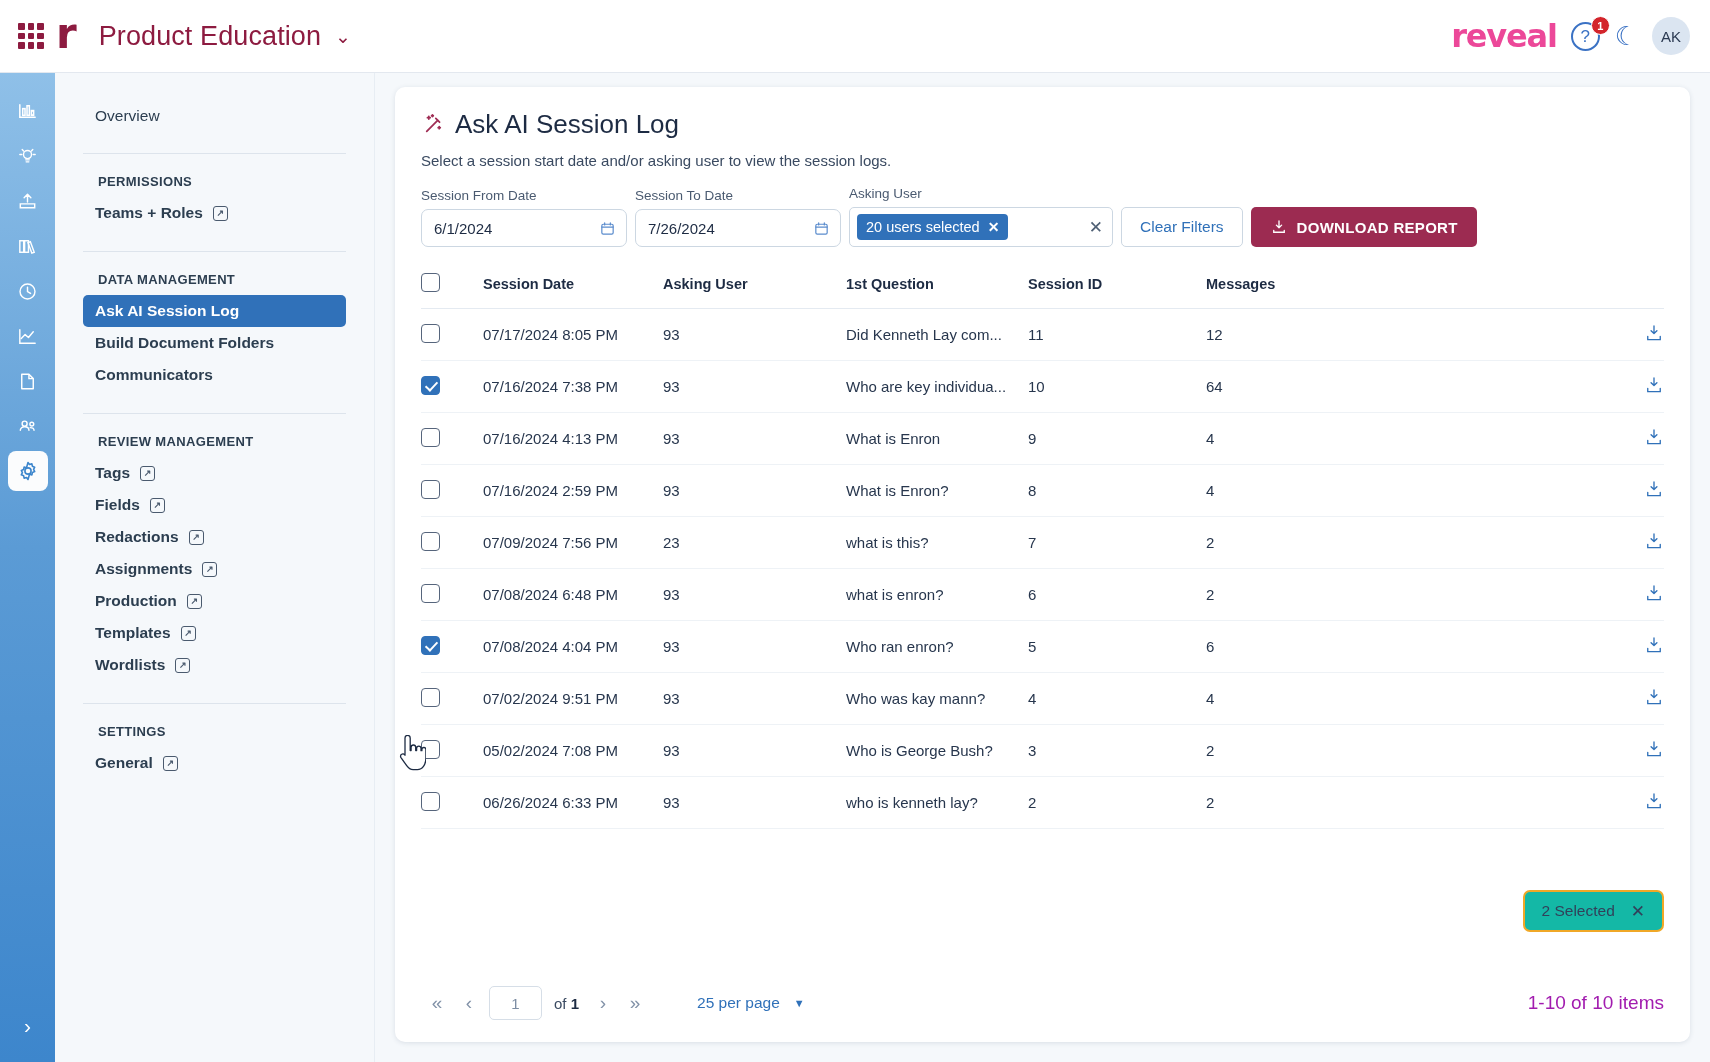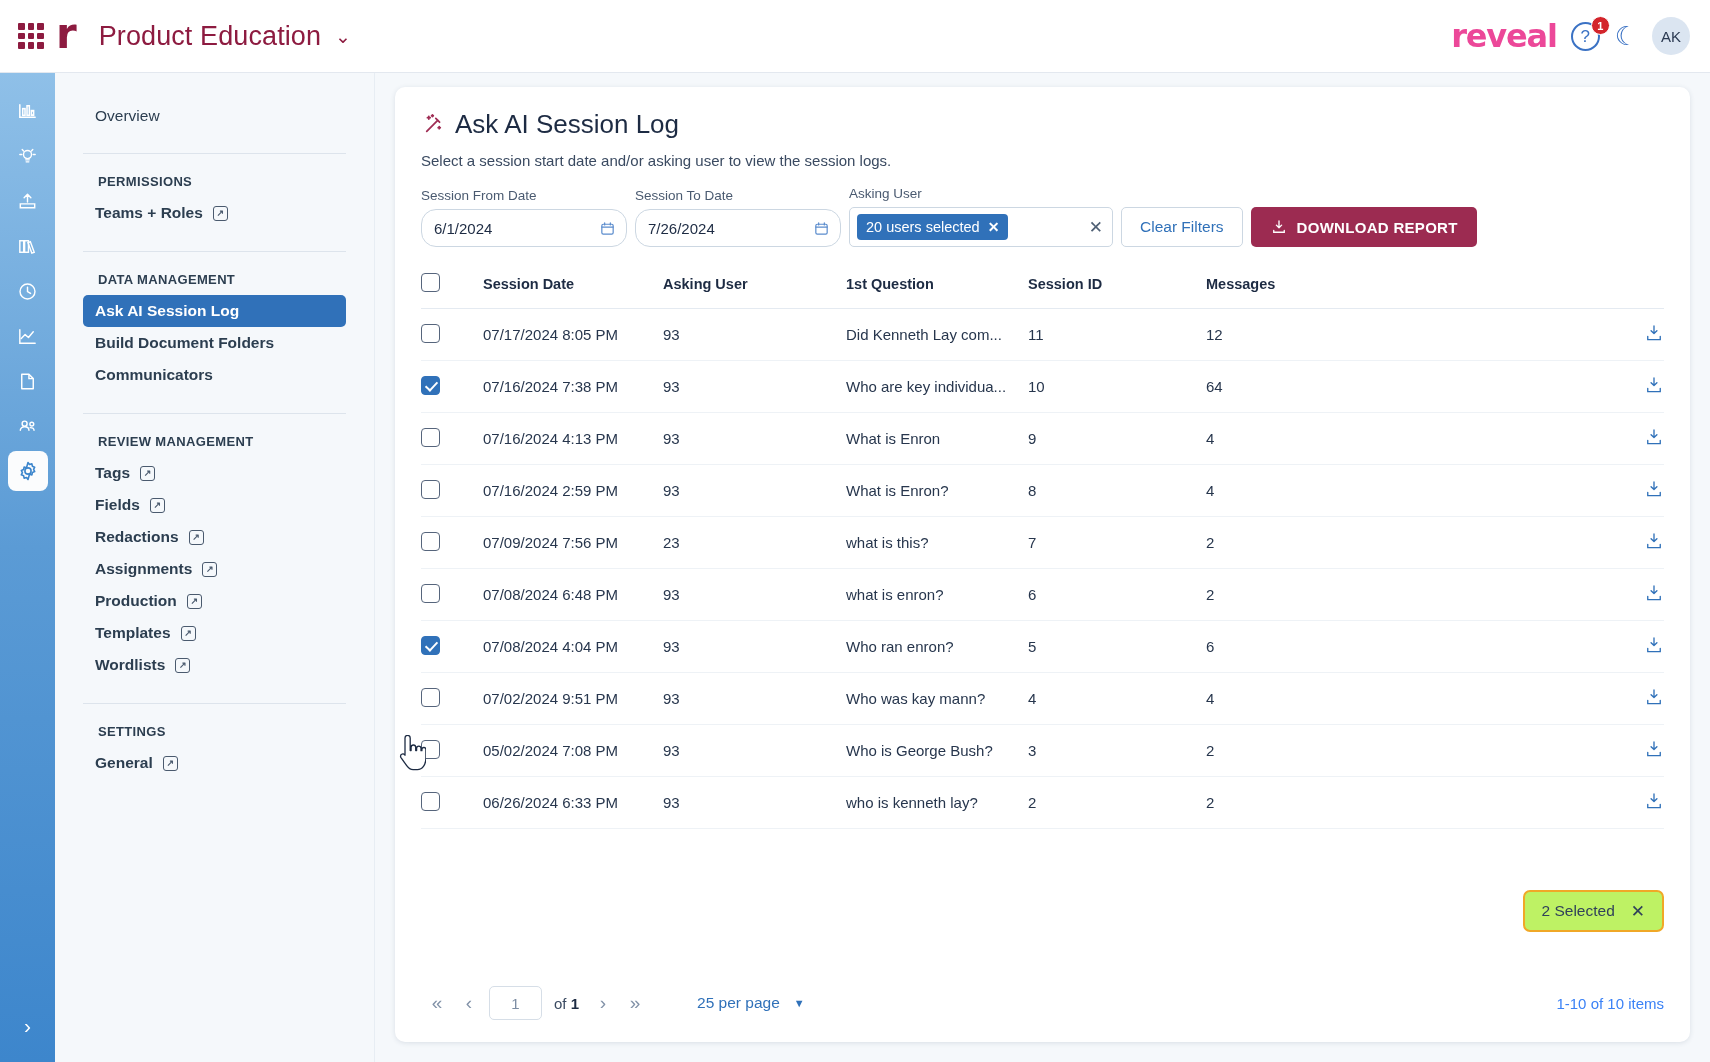--- a/index.html
+++ b/index.html
@@ -137,21 +137,21 @@
     display: flex; align-items: center; gap: 9px;
     font-size: 26px; color: #1d2b43; margin-bottom: 12px;
   }
   .wand { color: #9f2d54; display: block; }
   .card-sub { font-size: 15px; color: #3a4a61; margin-bottom: 17px; }
 
   
   .filters { display: flex; align-items: flex-end; gap: 8px; margin-bottom: 20px; }
   .field-label { font-size: 13.5px; color: #4a5a70; margin-bottom: 6px; }
   .input-box {
-    width: 206px; height: 38px; border: 1px solid #ccd7e2; border-radius: 15px;
+    width: 206px; height: 38px; border: 1px solid #ccd7e2; border-radius: 7px;
     background: #fff; display: flex; align-items: center;
     padding: 0 10px 0 12px; font-size: 15px; color: #1d2b43; cursor: text;
   }
   .input-box .val { flex: 1; }
   .cal-icon { color: #5b8ccd; }
   .chips-box {
     width: 264px; height: 40px; border: 1px solid #ccd7e2; border-radius: 5px;
     background: #fff; display: flex; align-items: center;
     padding: 0 9px 0 7px; gap: 6px;
   }
@@ -218,24 +218,24 @@
     color: #7d8da3; font-size: 15px; display: flex; align-items: center;
     justify-content: center; margin: 0 4px; background: #fff; cursor: text;
   }
   .pg-of { font-size: 15px; color: #3a4a61; margin: 0 8px; }
   .pg-of b { color: #1d2b43; }
   .per-page {
     margin-left: 46px; display: flex; align-items: center; gap: 14px;
     color: #3071b9; font-size: 15.5px; cursor: pointer;
   }
   .per-caret { font-size: 11px; }
-  .count-label { margin-left: auto; font-size: 15px; color: #3b82f6; }
+  .count-label { margin-left: auto; font-size: 19px; color: #a21caf; }
   .sel-badge {
     position: absolute; right: 0; top: -78px;
-    background: #bef264; border: 2px solid #f0a827; border-radius: 7px;
+    background: #14b8a6; border: 2px solid #f0a827; border-radius: 7px;
     height: 42px; padding: 0 17px; display: flex; align-items: center; gap: 16px;
     font-size: 15.5px; color: #31415a; cursor: pointer;
   }
   .sel-badge .x { color: #31415a; font-size: 17px; }
 
   
   .cursor-hand { position: absolute; left: 396px; top: 735px; z-index: 60; pointer-events: none; }
 </style>
 </head>
 <body>

